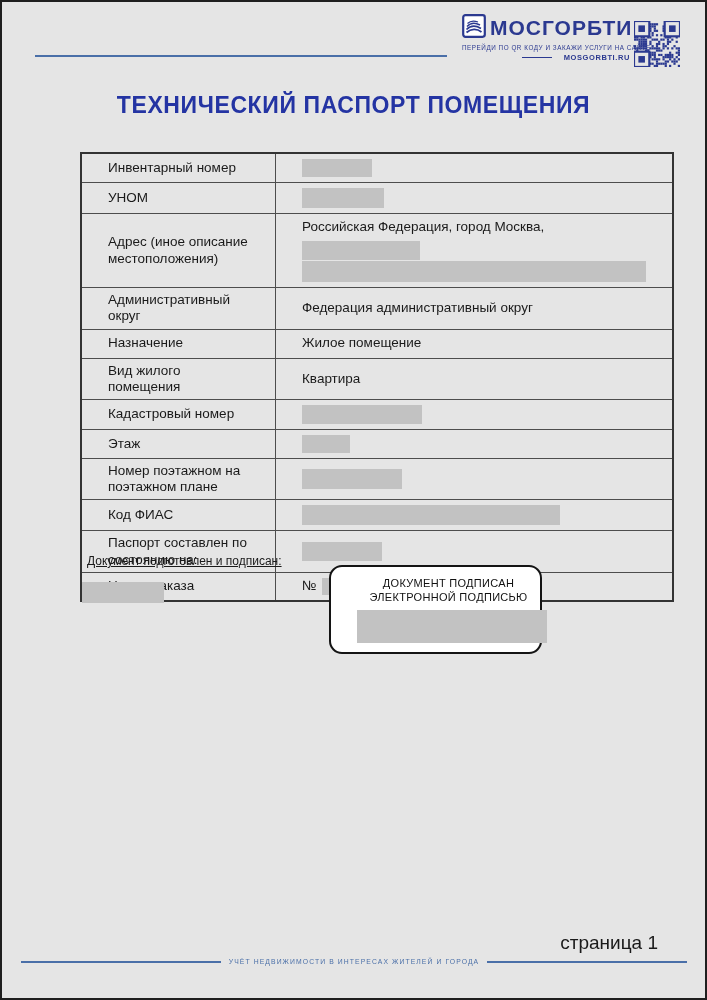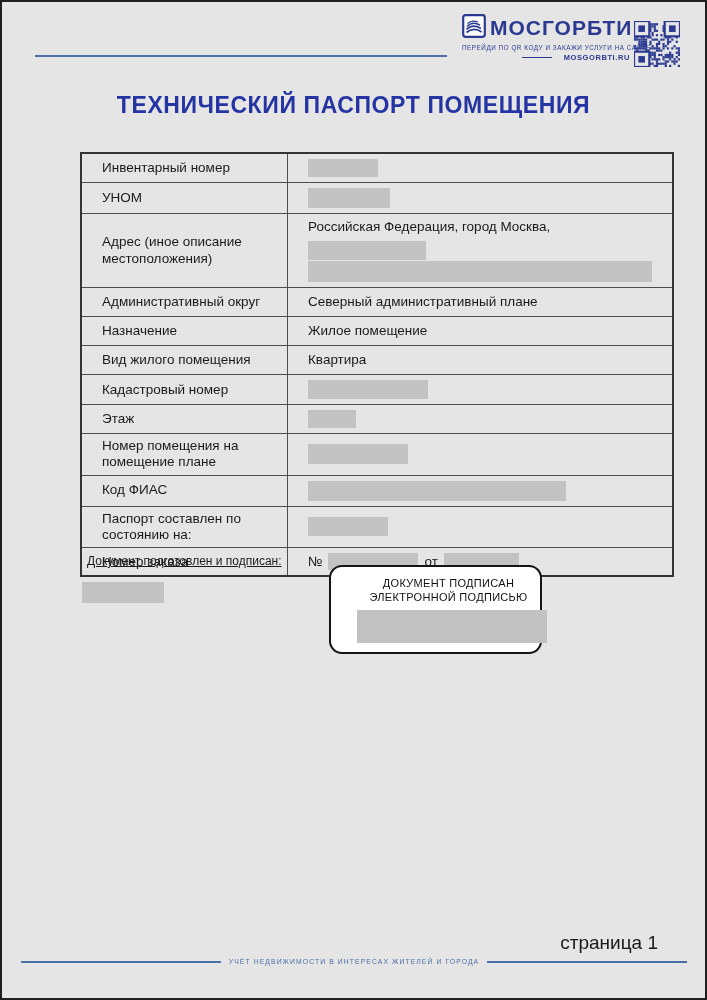--- a/index.html
+++ b/index.html
@@ -74,21 +74,21 @@
     position: absolute;
     left: 78px; top: 150px;
     width: 594px;
     border-collapse: collapse;
     font-size: 13.5px;
     line-height: 1.2;
   }
   .main-table td {
     border: 1px solid #4d4d4d;
     vertical-align: middle;
-    padding: 4px 20px;
+    padding: 4px 26px;
     height: 29px;
   }
   .main-table { border: 2px solid #333333; }
   .main-table td.col-label { width: 224px; }
   .value-line {
     display: flex; align-items: center; gap: 6px; flex-wrap: wrap;
     margin: 1px 0;
   }
   .redact {
     display: inline-block;
@@ -355,21 +355,21 @@
             </div>
             <div class="value-line">
               <span class="redact" style="width: 344px; height: 21px;"></span>
             </div>
           </td>
         </tr>
         <tr>
           <td class="col-label">Административный округ</td>
           <td>
             <div class="value-line">
-              <span>Северный административный плане</span>
+              <span>Федерация административный округ</span>
             </div>
           </td>
         </tr>
         <tr>
           <td class="col-label">Назначение</td>
           <td>
             <div class="value-line">
               <span>Жилое помещение</span>
             </div>
           </td>
@@ -392,21 +392,21 @@
         </tr>
         <tr>
           <td class="col-label">Этаж</td>
           <td>
             <div class="value-line">
               <span class="redact" style="width: 48px; height: 18px;"></span>
             </div>
           </td>
         </tr>
         <tr>
-          <td class="col-label">Номер помещения на помещение плане</td>
+          <td class="col-label">Номер поэтажном на поэтажном плане</td>
           <td>
             <div class="value-line">
               <span class="redact" style="width: 100px; height: 20px;"></span>
             </div>
           </td>
         </tr>
         <tr>
           <td class="col-label">Код ФИАС</td>
           <td>
             <div class="value-line">

